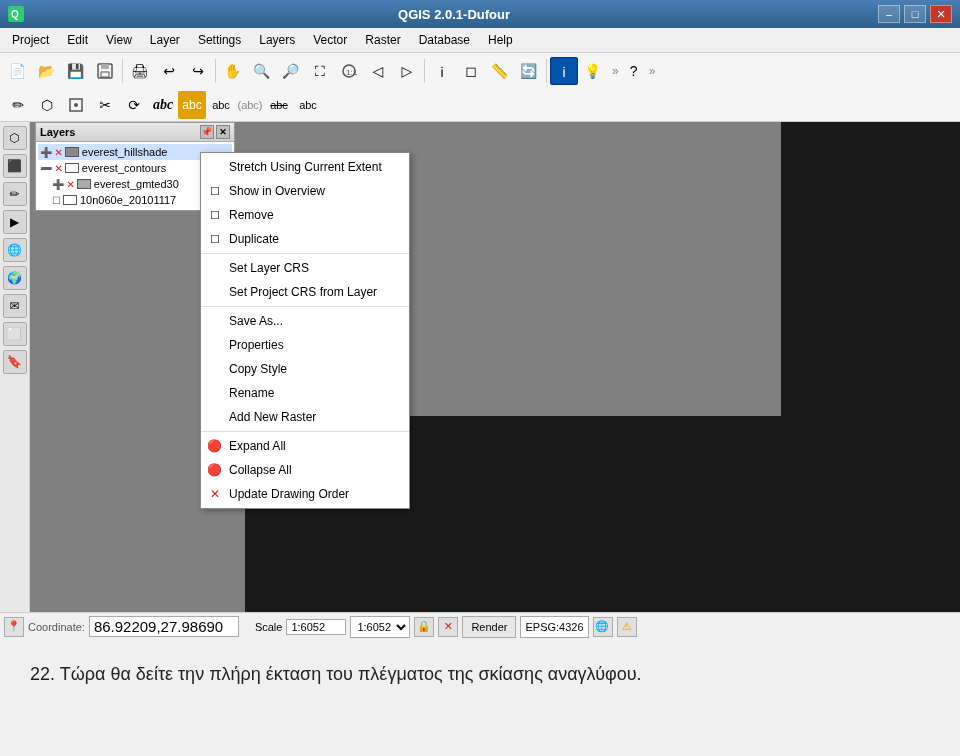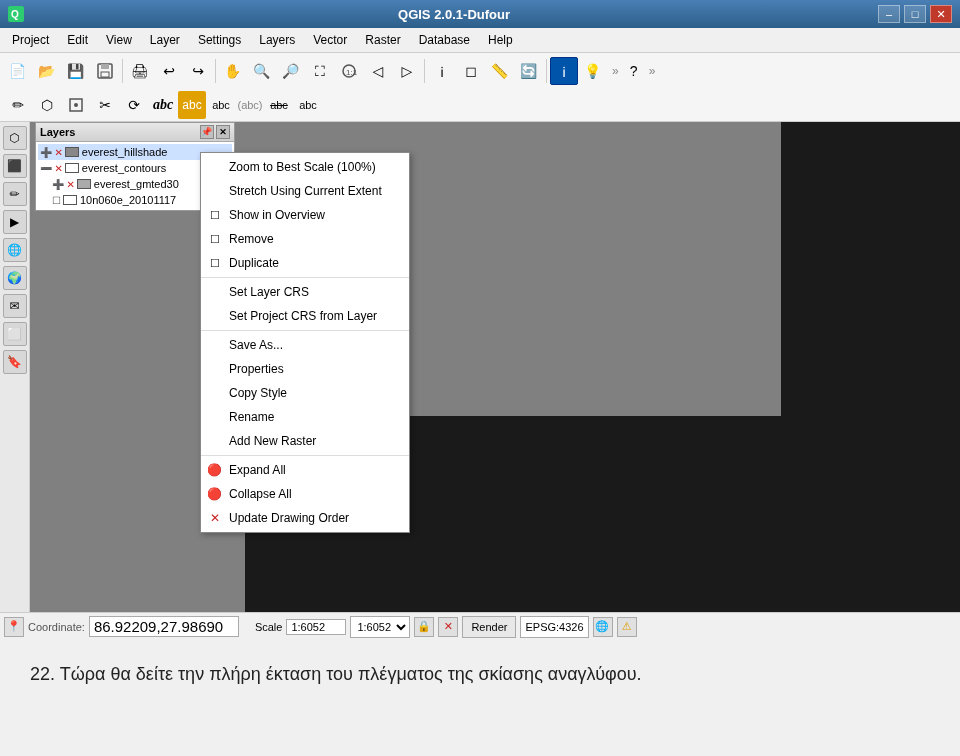--- a/index.html
+++ b/index.html
@@ -425,24 +425,20 @@
         <span style="display:inline-block;width:14px;height:10px;background:white;border:1px solid #555;margin-right:3px;"></span>
         <span class="layer-name">10n060e_20101117</span>
       </div>
     </div>
   </div>
 
   <div class="context-menu">
 
     <div class="ctx-item">
       <span class="ctx-icon"></span>
-      <span class="ctx-text">Zoom to Best Scale (100%)</span>
-    </div>
-    <div class="ctx-item">
-      <span class="ctx-icon"></span>
       <span class="ctx-text">Stretch Using Current Extent</span>
     </div>
     <div class="ctx-item has-checkbox">
       <span class="ctx-icon">☐</span>
       <span class="ctx-text">Show in Overview</span>
     </div>
     <div class="ctx-item has-checkbox">
       <span class="ctx-icon">☐</span>
       <span class="ctx-text">Remove</span>
     </div>

